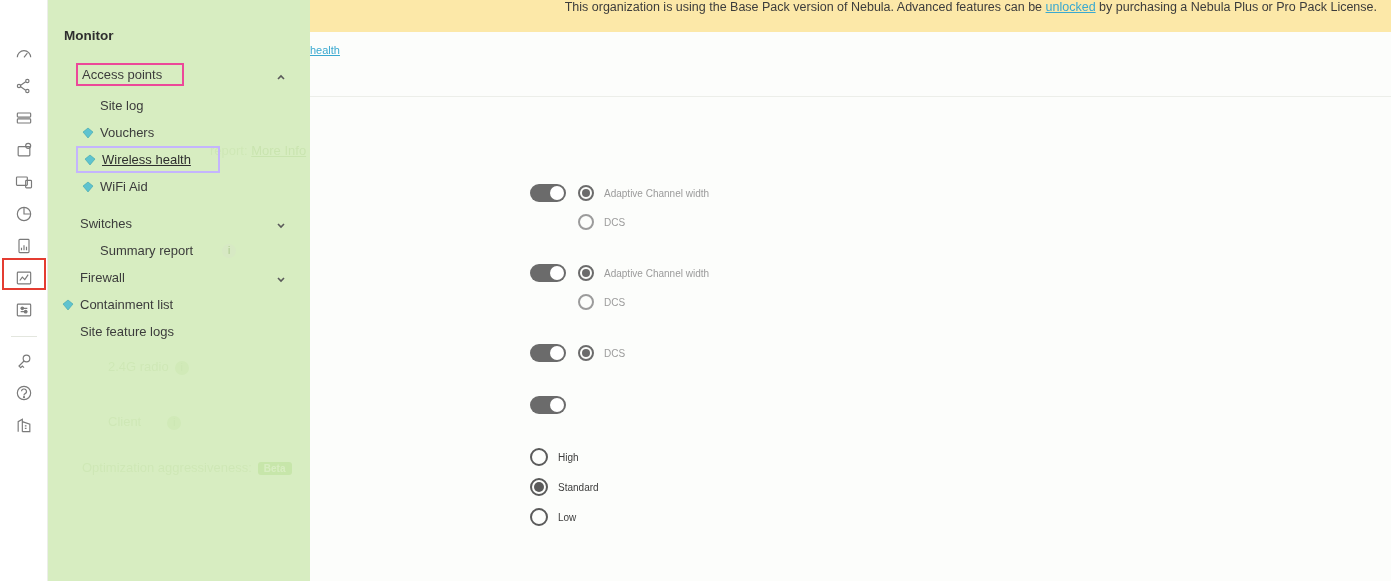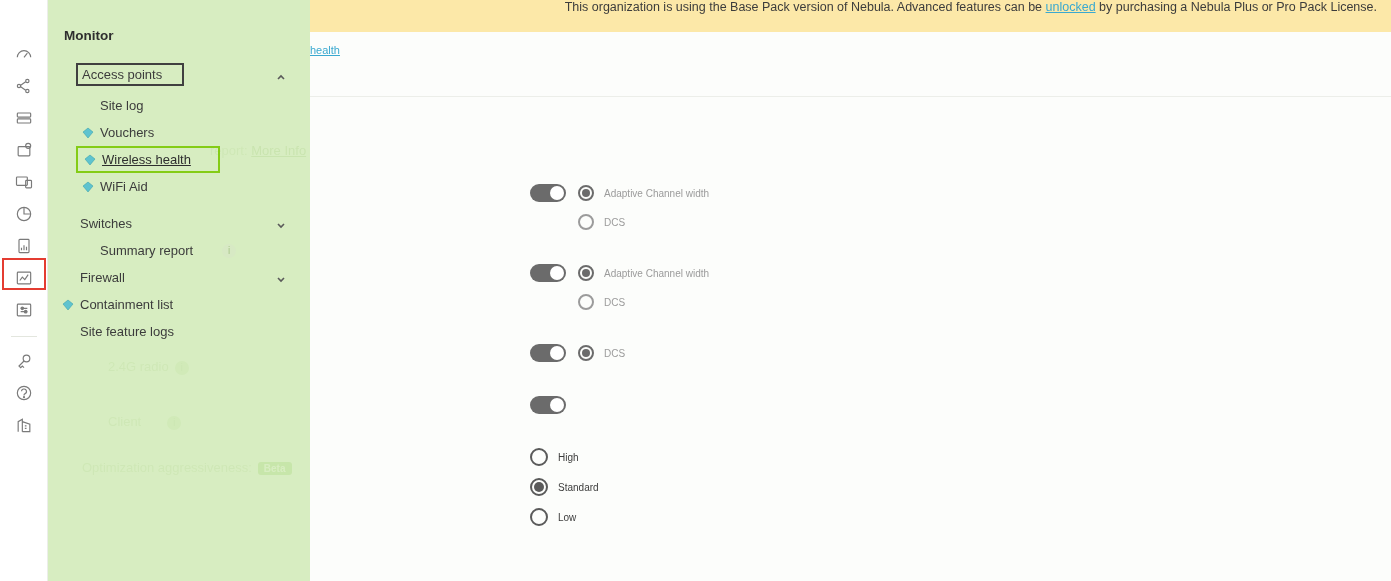--- a/index.html
+++ b/index.html
@@ -42,24 +42,24 @@
     width: 12px; height: 12px;
   }
   .menu-row .diamond svg { width: 12px; height: 12px; }
   .menu-row.lvl2 .diamond { left: 20px; }
   .menu-row.lvl1 .diamond { left: 0px; }
   .menu-row .info {
     position: absolute; right: 54px; width: 14px; height: 14px; border-radius: 50%;
     background: #d7e9c4; color: #a9c88a; font-size: 10px; line-height: 14px; text-align: center;
   }
   .menu-row.ap-hl span.label {
-    border: 2px solid #404040; padding: 2px 20px 2px 4px; margin-left: -4px;
+    border: 2px solid #ec4899; padding: 2px 20px 2px 4px; margin-left: -4px;
   }
   .menu-row.wh-hl {
-    border: 2px solid #84cc16; padding-top: 4px; padding-bottom: 4px; margin: 0 70px 0 14px;
+    border: 2px solid #c4b5fd; padding-top: 4px; padding-bottom: 4px; margin: 0 70px 0 14px;
     padding-left: 24px;
   }
   .menu-row.wh-hl .diamond { left: 6px; }
   .menu-row.wh-hl span.label { text-decoration: underline; color: #2e2e2e; font-weight: 500; }
 
   
   .banner {
     position: absolute; left: 310px; top: 0; right: 0; height: 32px;
     background: #fce8a8; display: flex; align-items: flex-start; justify-content: flex-end;
     padding-right: 14px; font-size: 12.5px; color: #3c3c3c;

